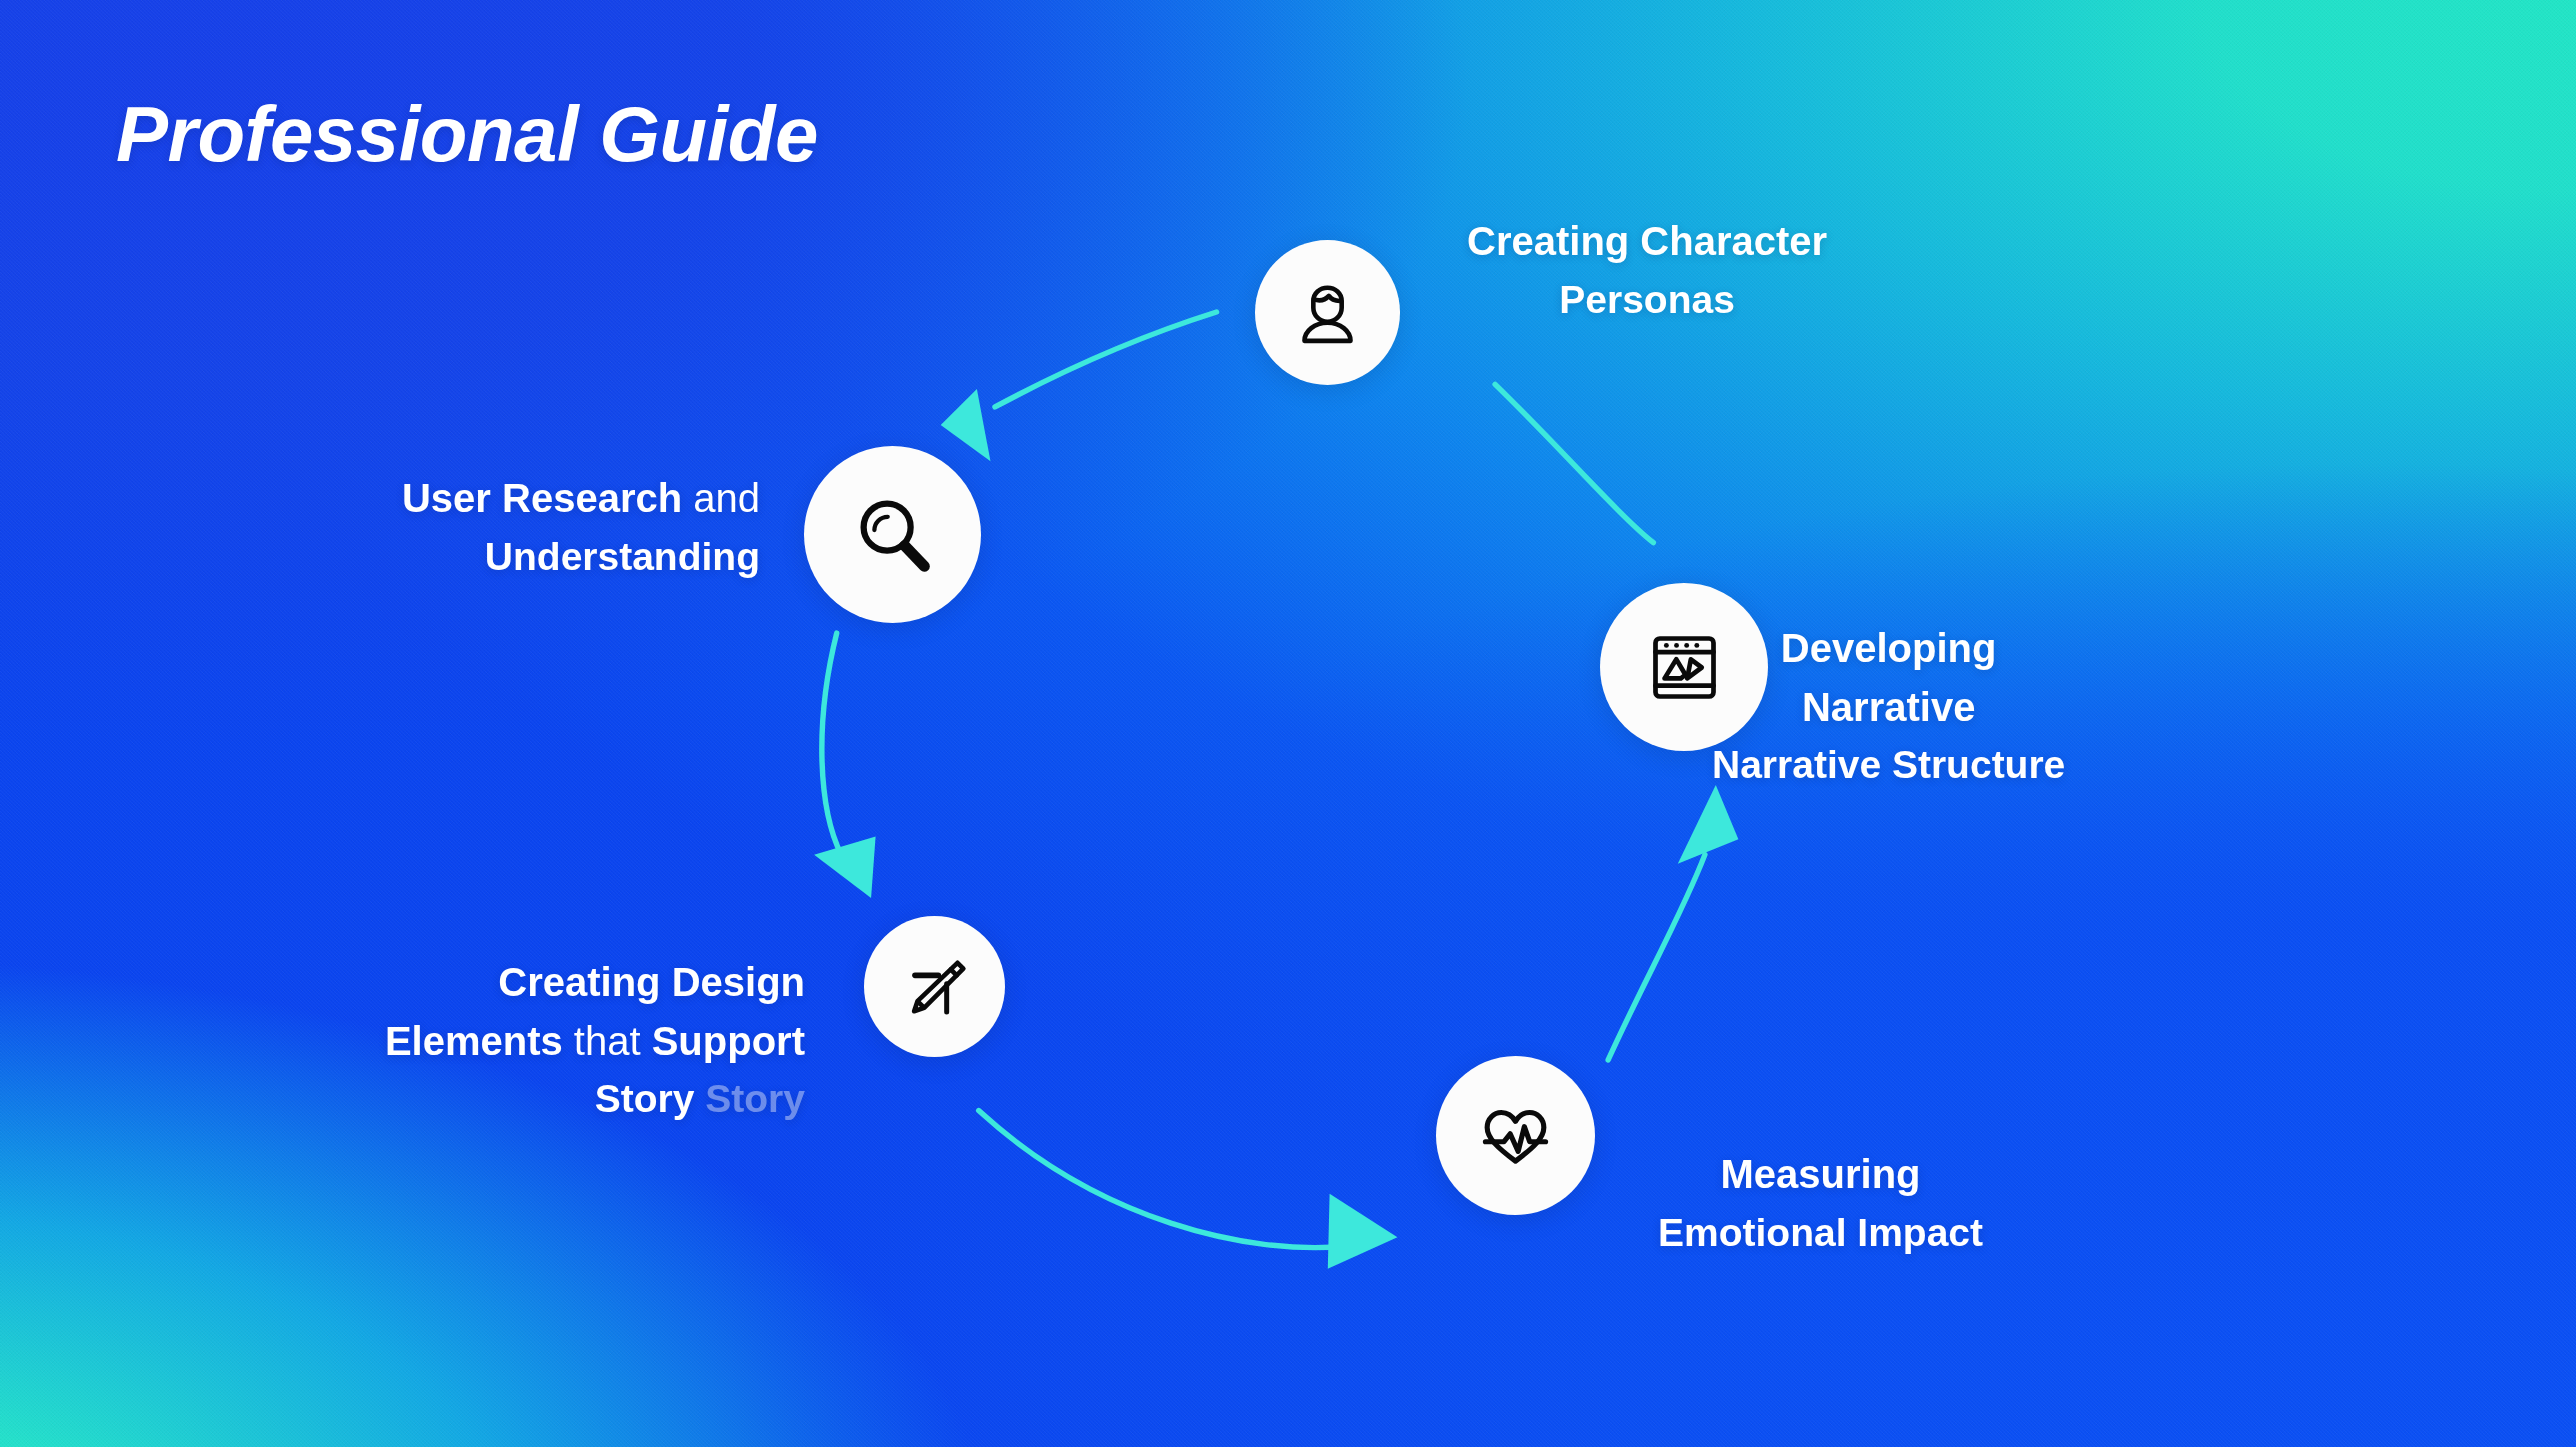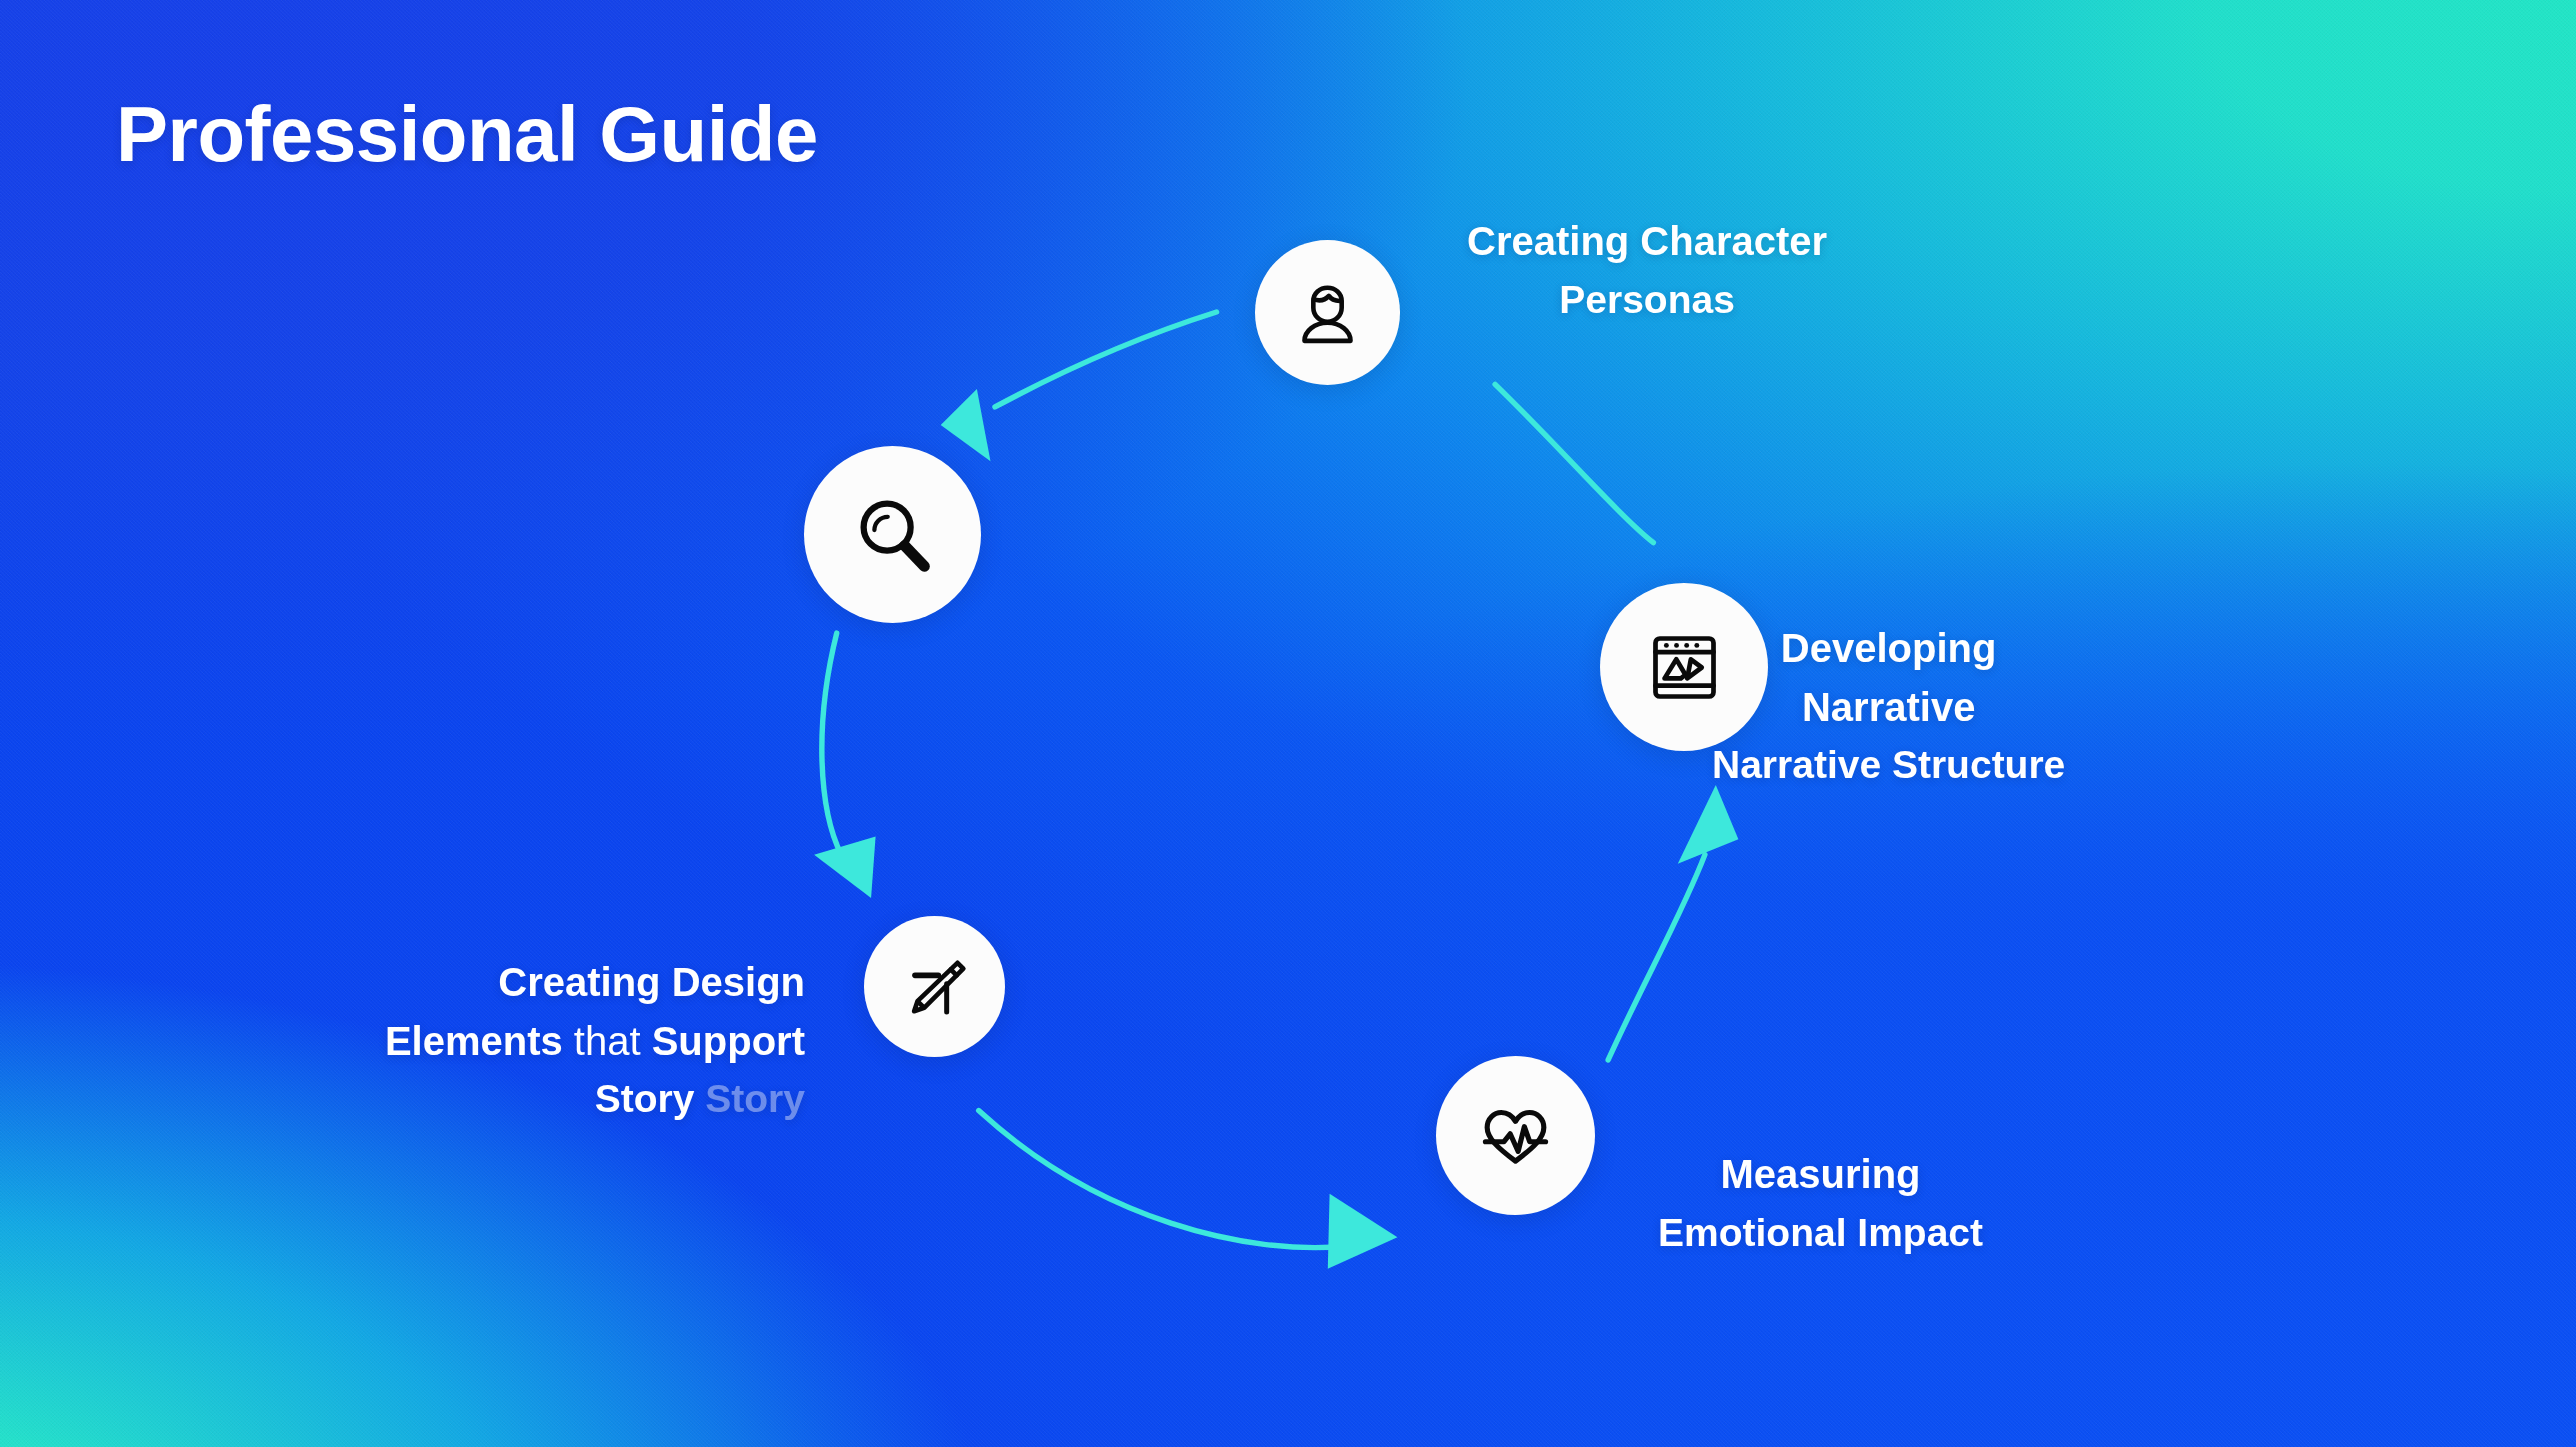--- a/index.html
+++ b/index.html
@@ -47,20 +47,21 @@
     position: absolute;
     left: 116px;
     top: 95px;
     font-size: 78px;
     font-weight: bold;
     color: #ffffff;
     letter-spacing: -0.5px;
     line-height: 1;
     text-shadow: 0 2.7px 9px rgba(0,30,90,.18);
     white-space: nowrap;
+    font-style: italic;
   }
 
   
   #arrows {
     position: absolute;
     inset: 0;
     width: 2576px;
     height: 1447px;
   }
 
@@ -195,20 +196,24 @@
         <path d="M7 27.5 H17.5 L21 23 L25.5 33 L29 19 L32 27.5 H41"></path>
       </svg>
     </span>
   </div>
 
   <div class="label al-left" style="left:1467px; top:204px;">
     <span class="ttl">Creating Character</span>
     <span class="sub">Personas</span>
   </div>
 
+  <div class="label al-right" style="left:109px; top:461px; width:651px;">
+    <span class="ttl"><span>User Research</span><span class="reg"> and</span></span>
+    <span class="sub">Understanding</span>
+  </div>
 
   <div class="label al-right" style="left:54px; top:945px; width:751px;">
     <span class="ttl">Creating Design</span>
     <span class="ttl"><span>Elements </span><span class="reg">that </span><span>Support</span></span>
     <span class="sub"><span>Story</span> <span class="faded">Story</span></span>
   </div>
 
   <div class="label al-left" style="left:1712px; top:611px;">
     <span class="ttl">Developing</span>
     <span class="ttl">Narrative</span>

